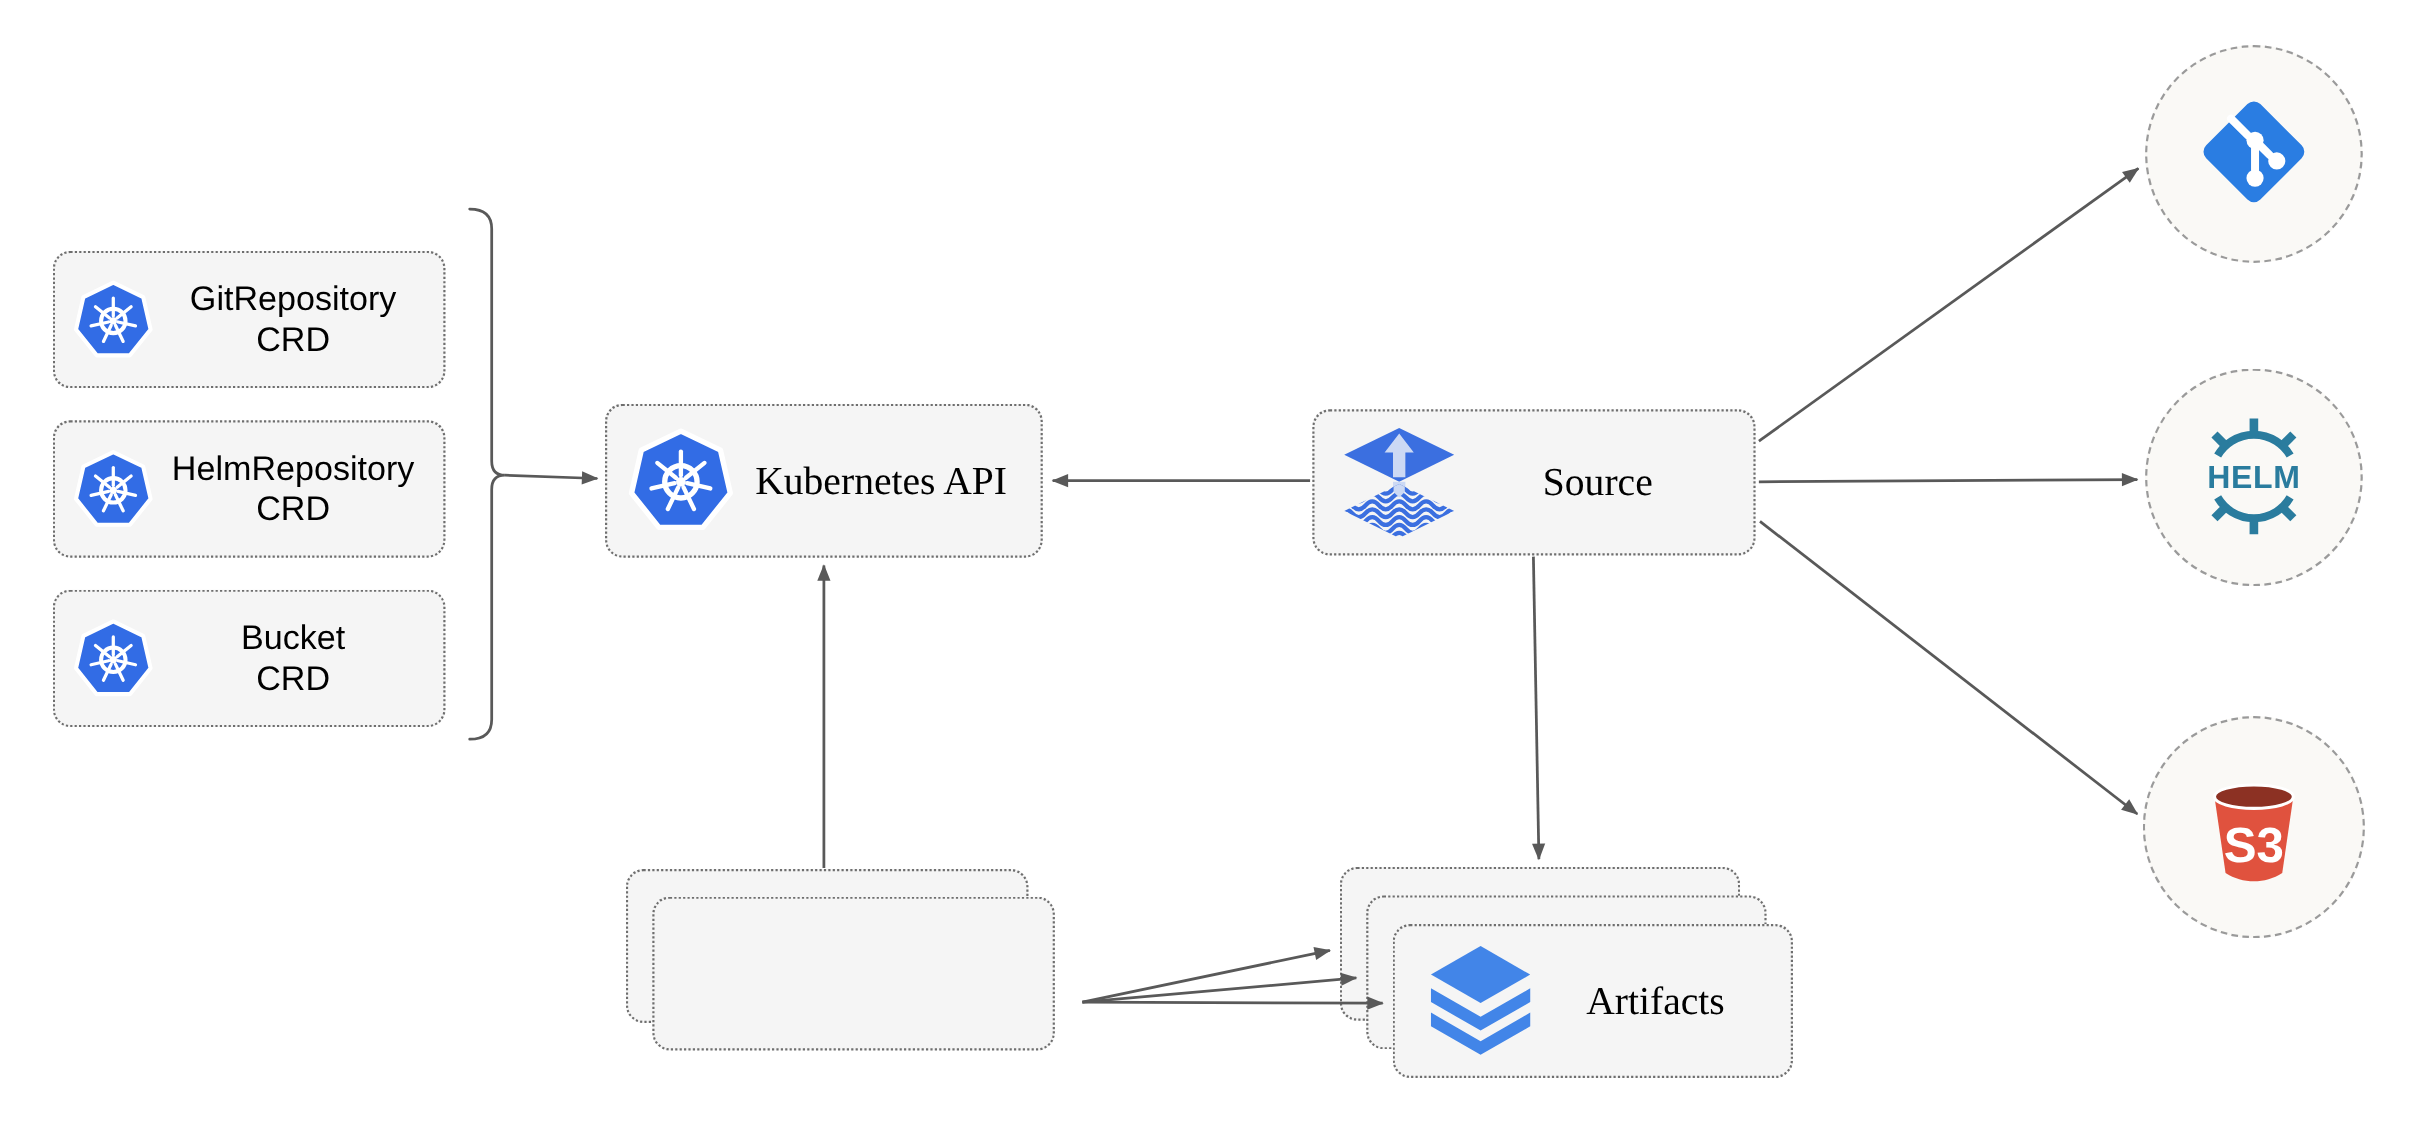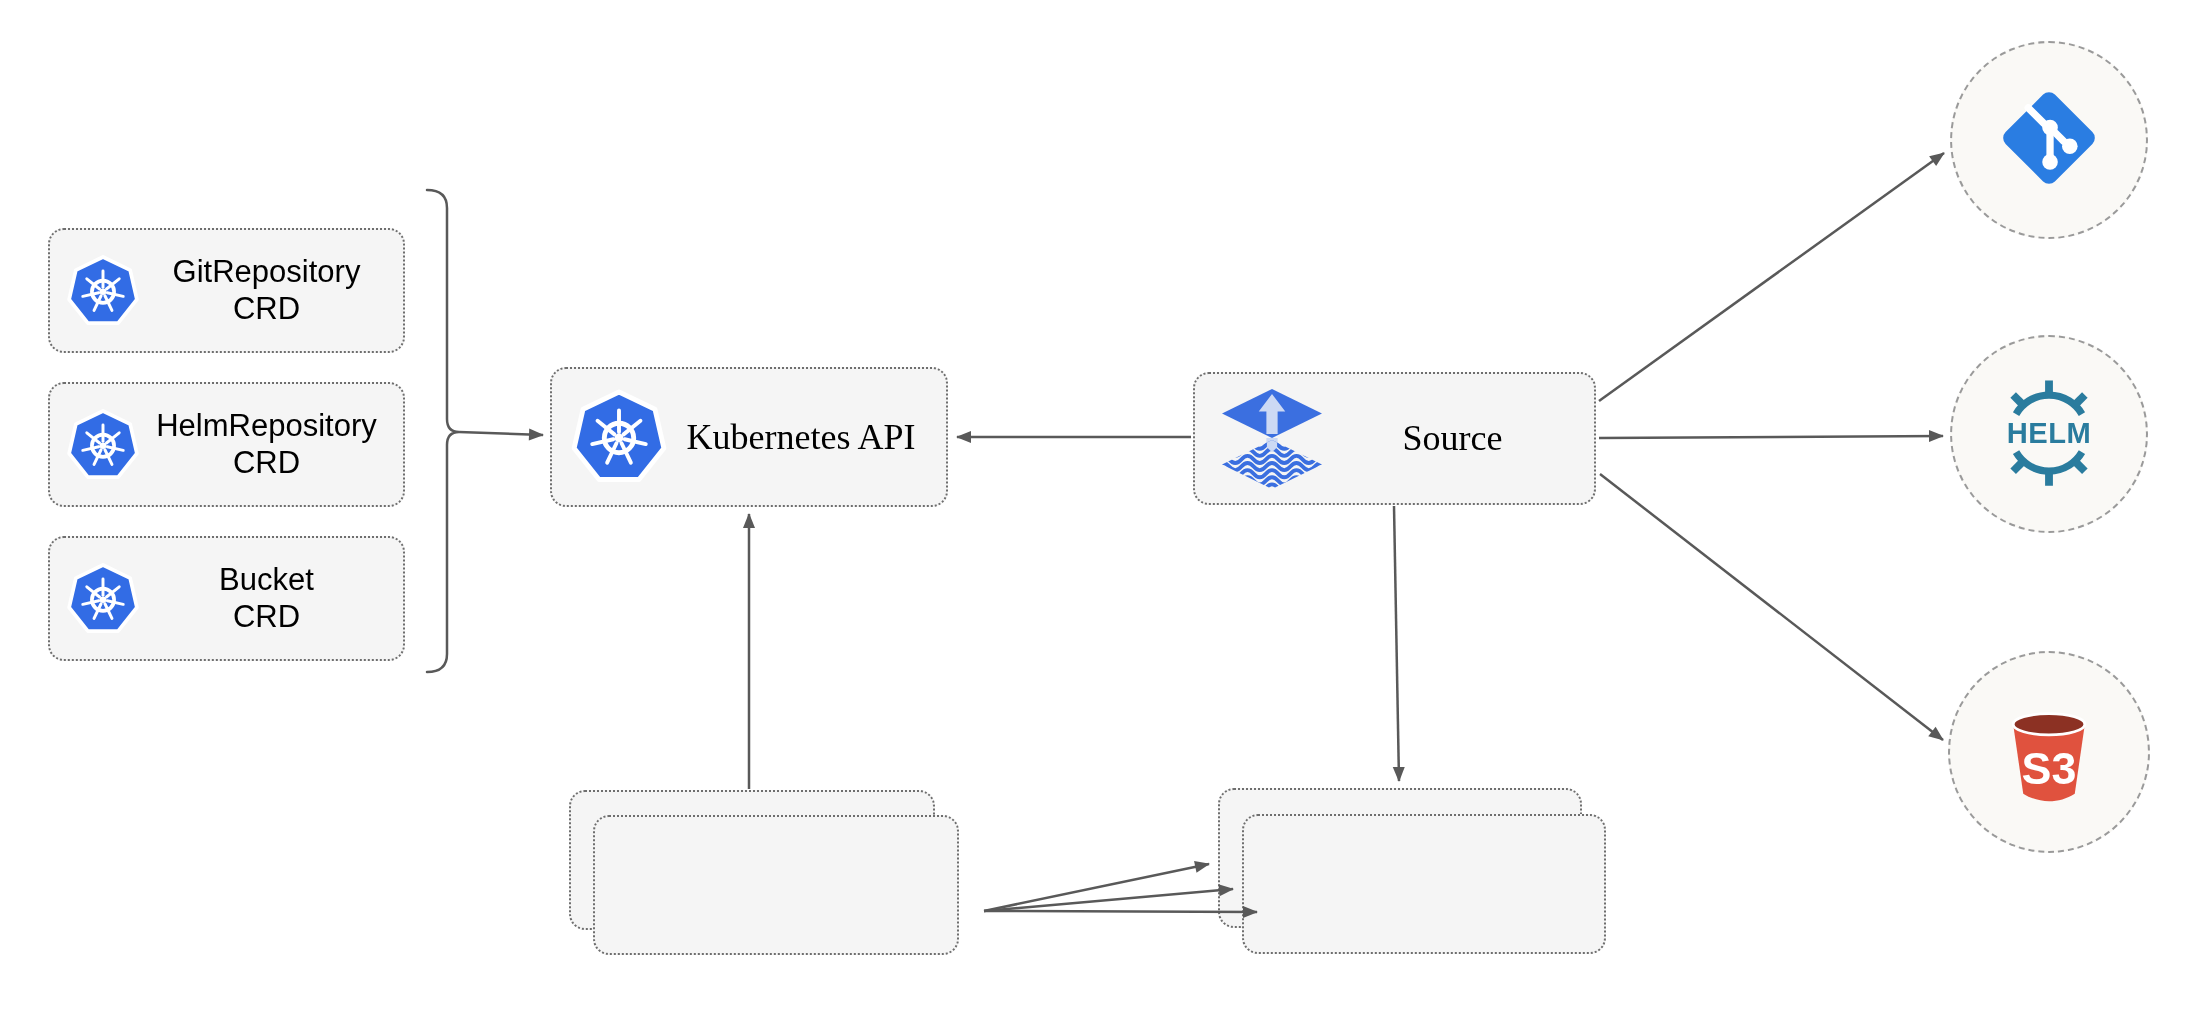--- a/index.html
+++ b/index.html
@@ -164,20 +164,28 @@
     <div class="label">
       <div>Source</div>
     </div>
   </div>
 
   <div class="stackbox" style="left:569px;top:790px;width:366px;height:140px;"></div>
   <div class="stackbox" style="left:593px;top:815px;width:366px;height:140px;"></div>
 
   <div class="stackbox" style="left:1218px;top:788px;width:364px;height:140px;"></div>
   <div class="stackbox" style="left:1242px;top:814px;width:364px;height:140px;"></div>
+  <div class="node big" style="left:1266px;top:840px;width:364px;height:140px;padding:0 12px 0 30px;">
+    <span class="icon">
+      <svg width="96" height="100" viewBox="0 0 100 104">
+          <use href="#layers-logo"></use>
+        </svg>
+      </span>
+    <div class="label">Artifacts</div>
+  </div>
 
   <div class="circle" style="left:1950px;top:41px;width:198px;height:198px;">
     <span>
       <svg width="104" height="104" viewBox="0 0 100 100">
           <use href="#git-logo"></use>
         </svg></span>
   </div>
 
   <div class="circle" style="left:1950px;top:335px;width:198px;height:198px;">
     <span>

